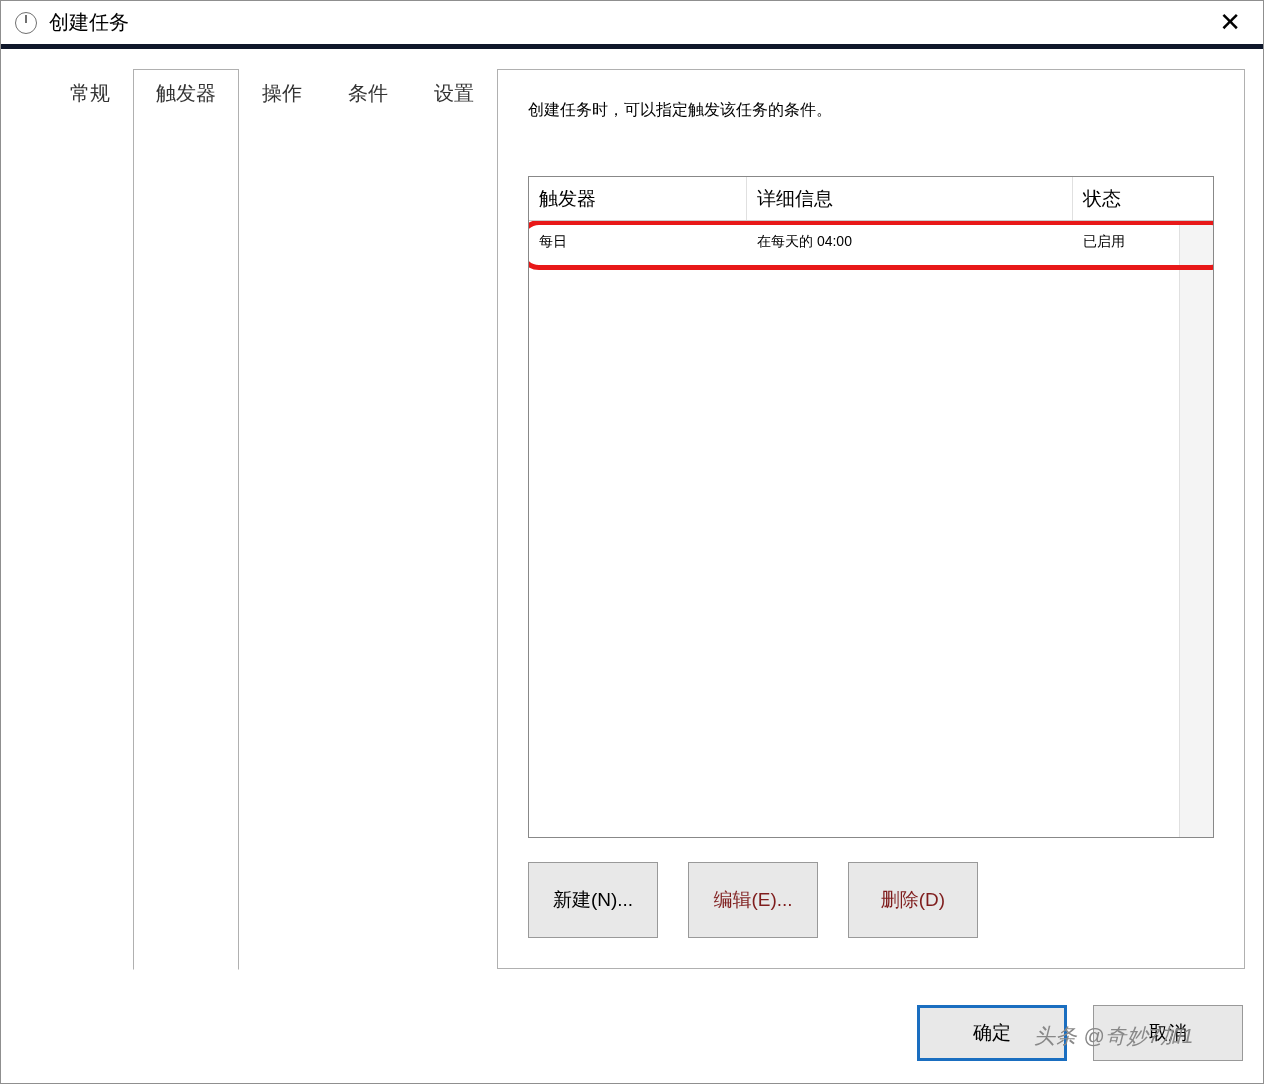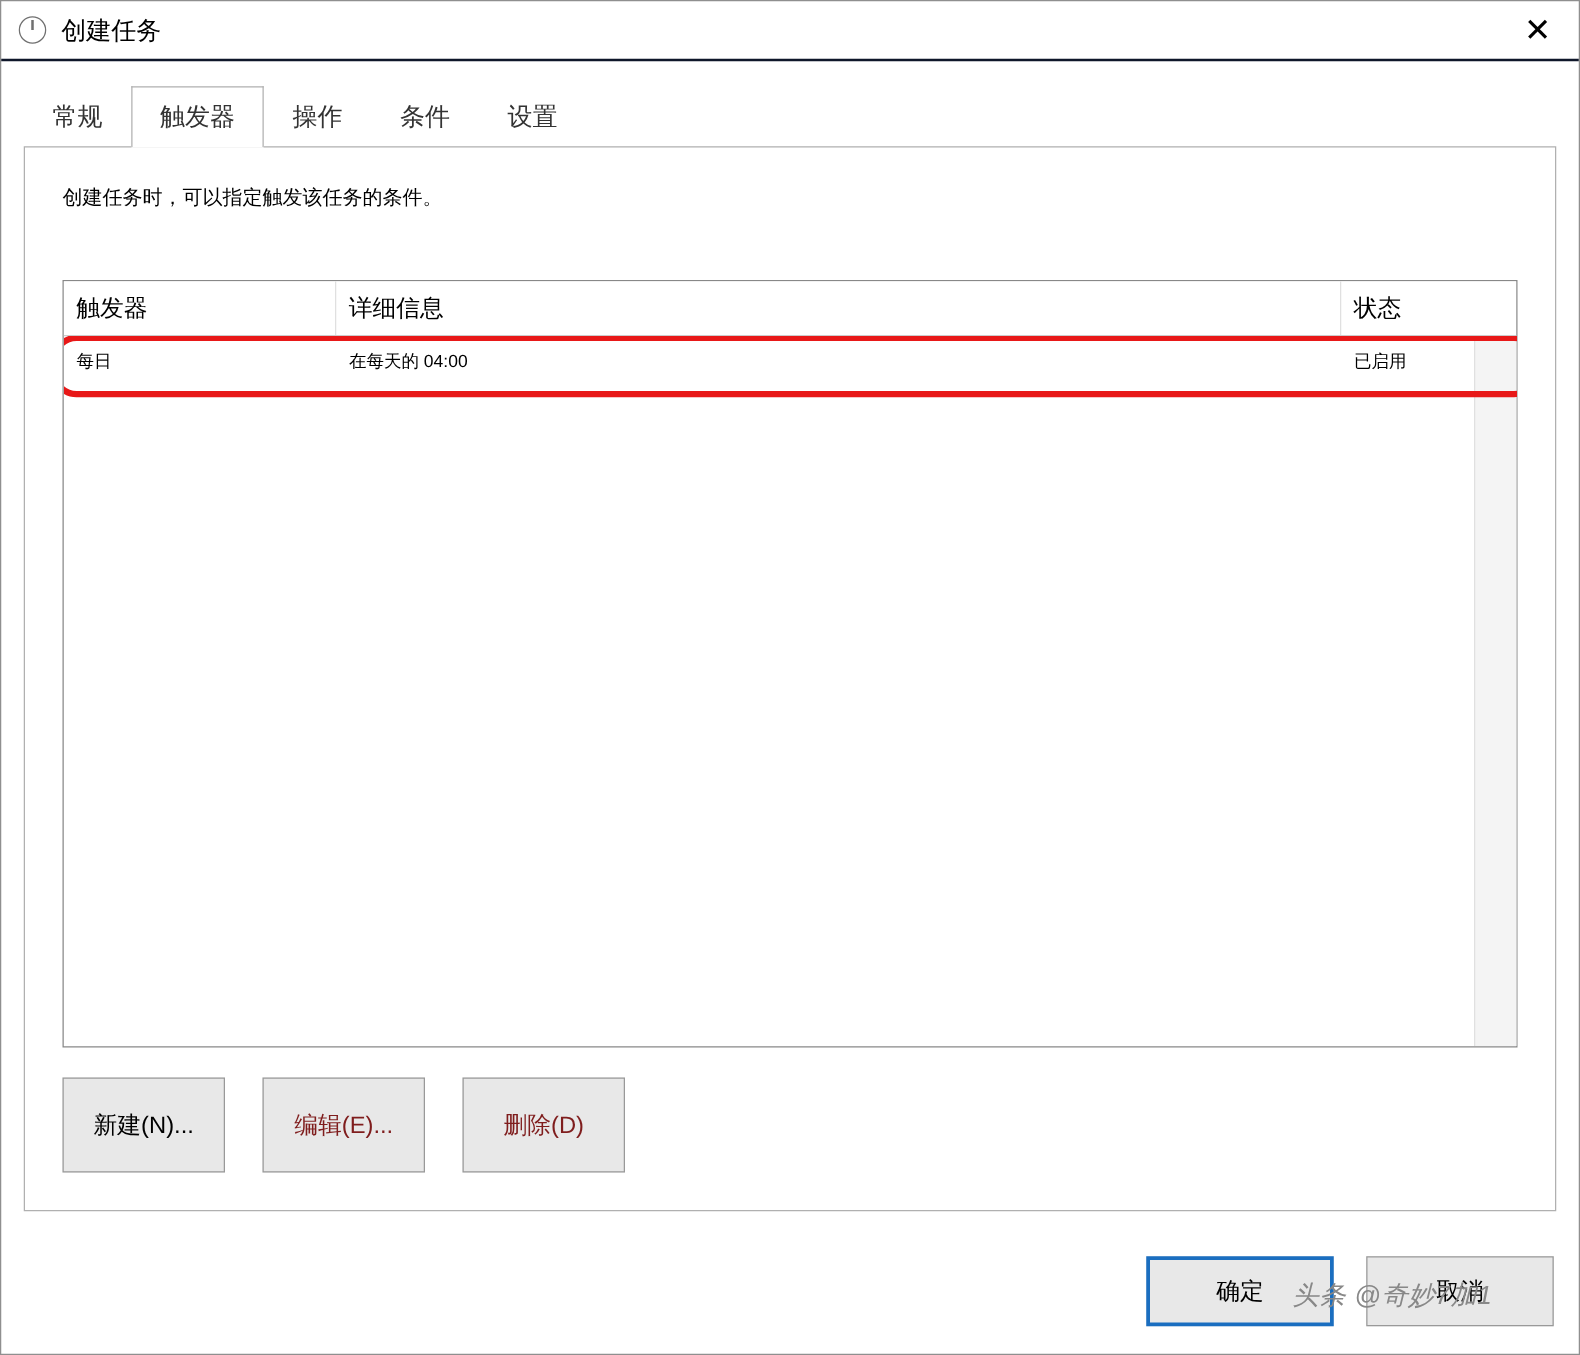--- a/index.html
+++ b/index.html
@@ -20,21 +20,21 @@
       border: 1px solid #8f8f8f;
       background: #ffffff;
       display: flex;
       flex-direction: column;
     }
     .titlebar {
       height: 48px;
       display: flex;
       align-items: center;
       padding: 0 8px 0 14px;
-      border-bottom: 2px solid #0f172a;
+      border-bottom: 5px solid #0f172a;
     }
     .title-icon {
       width: 22px;
       height: 22px;
       margin-right: 12px;
       border: 1.5px solid #707070;
       border-radius: 50%;
       position: relative;
       display: inline-block;
     }
@@ -72,21 +72,21 @@
       font-size: 26px;
       font-weight: 300;
       padding: 4px 14px;
       cursor: pointer;
       color: #000;
     }
     .content {
       flex: 1;
       padding: 20px 18px 18px 18px;
       display: flex;
-      flex-direction: column;
+      margin-left: 28px;
     }
     .tabs {
       display: flex;
       position: relative;
       margin-bottom: 0;
     }
     .tab {
       padding: 10px 22px;
       font-size: 20px;
       color: #333;

